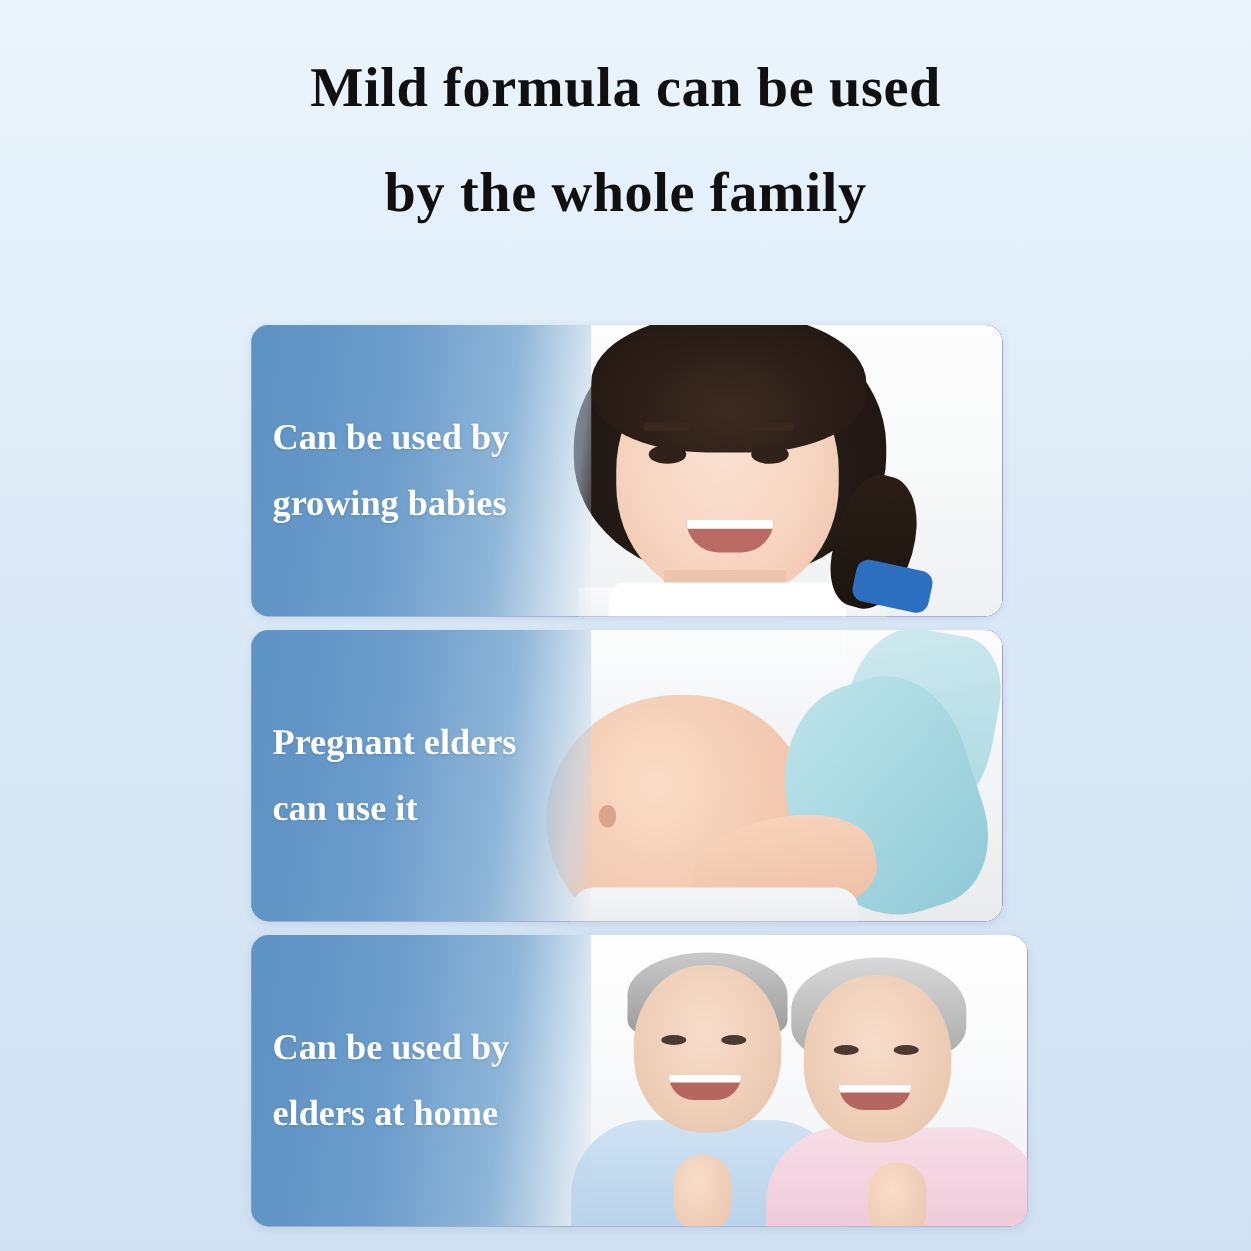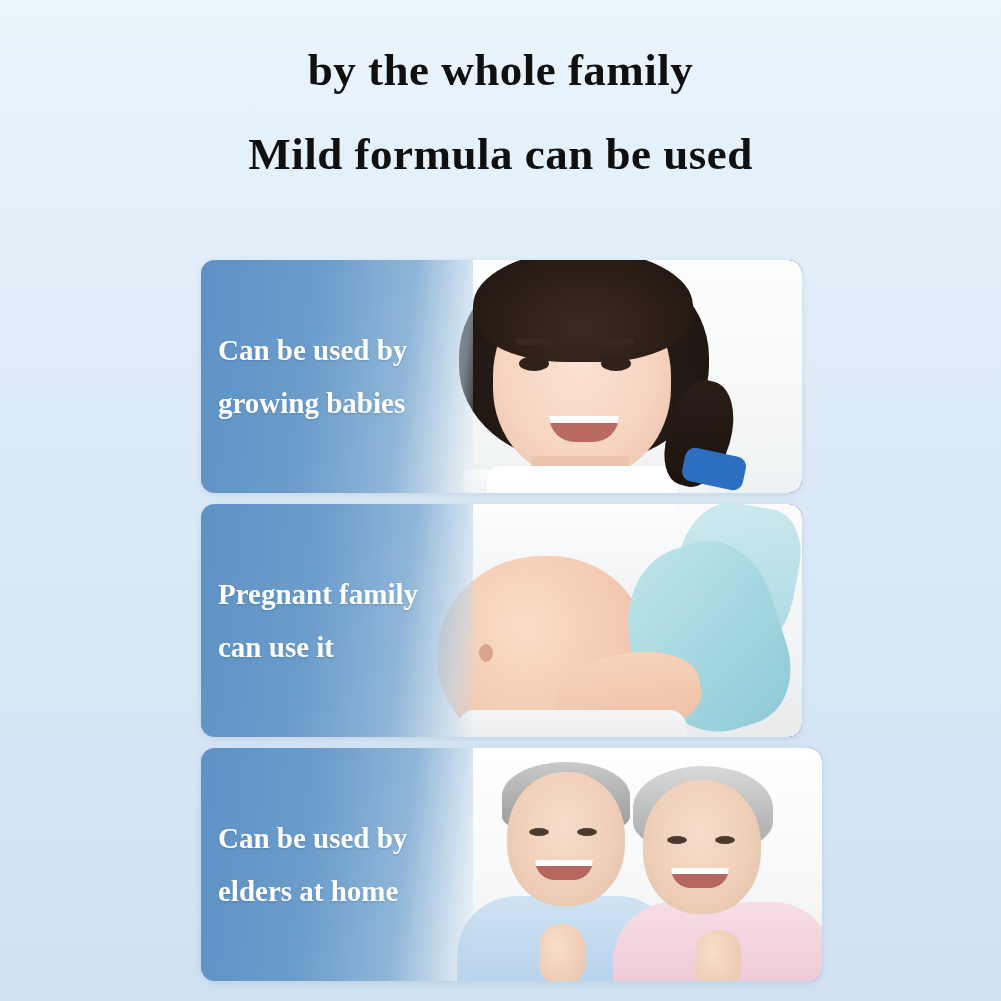--- a/index.html
+++ b/index.html
@@ -216,22 +216,22 @@
   }
   .p3-thumb.a { left: 338px; top: 176px; }
   .p3-thumb.b { left: 494px; top: 182px; }
 </style>
 </head>
 <body>
 
 <div id="page">
 
   <div class="headline">
+    <span class="ln">Mild formula can be used</span>
     <span class="ln">by the whole family</span>
-    <span class="ln">Mild formula can be used</span>
   </div>
 
   <div class="card card-1">
     <div class="card-photo">
       <div class="photo-bg p1-bg"></div>
       <div class="p1-hairback"></div>
       <div class="p1-face"></div>
       <div class="p1-fringe"></div>
       <div class="p1-brow l"></div>
       <div class="p1-brow r"></div>
@@ -254,21 +254,21 @@
       <div class="photo-bg p2-bg"></div>
       <div class="p2-top"></div>
       <div class="p2-belly"></div>
       <div class="p2-navel"></div>
       <div class="p2-sleeve2"></div>
       <div class="p2-sleeve"></div>
       <div class="p2-arm"></div>
       <div class="p2-pants"></div>
     </div>
     <div class="card-label">
-      <div class="card-label-text">Pregnant family can use it</div>
+      <div class="card-label-text">Pregnant elders can use it</div>
     </div>
   </div>
 
   <div class="card card-3">
     <div class="card-photo">
       <div class="photo-bg p3-bg"></div>
       <div class="p3-body m"></div>
       <div class="p3-body f"></div>
       <div class="p3-hair m"></div>
       <div class="p3-head m"></div>

